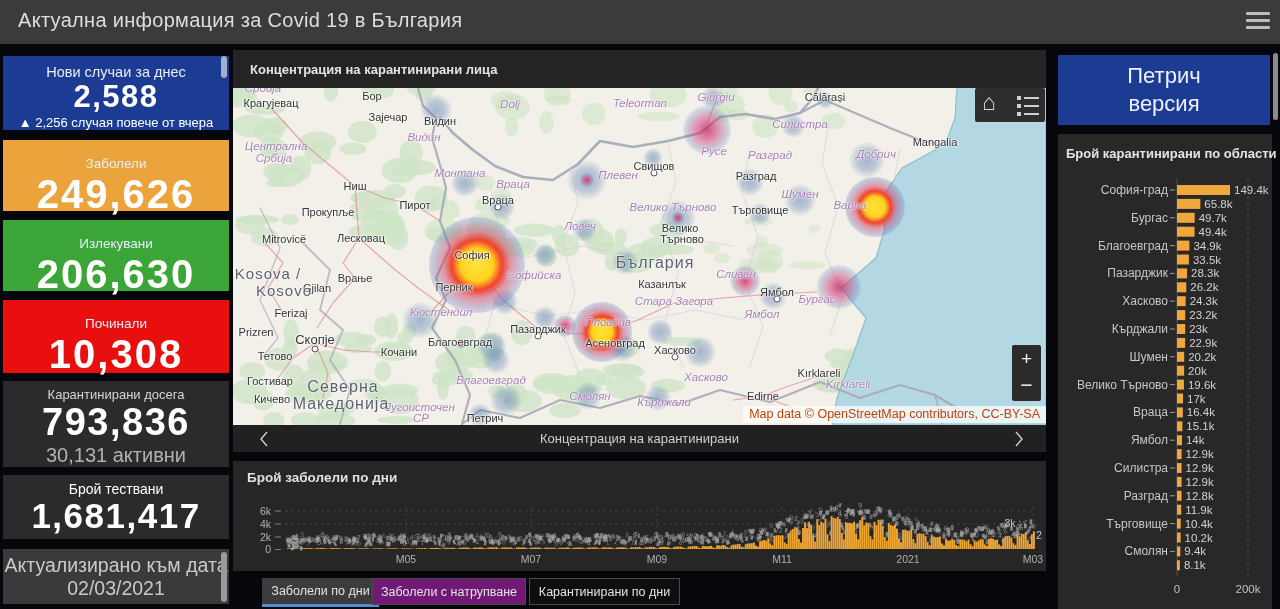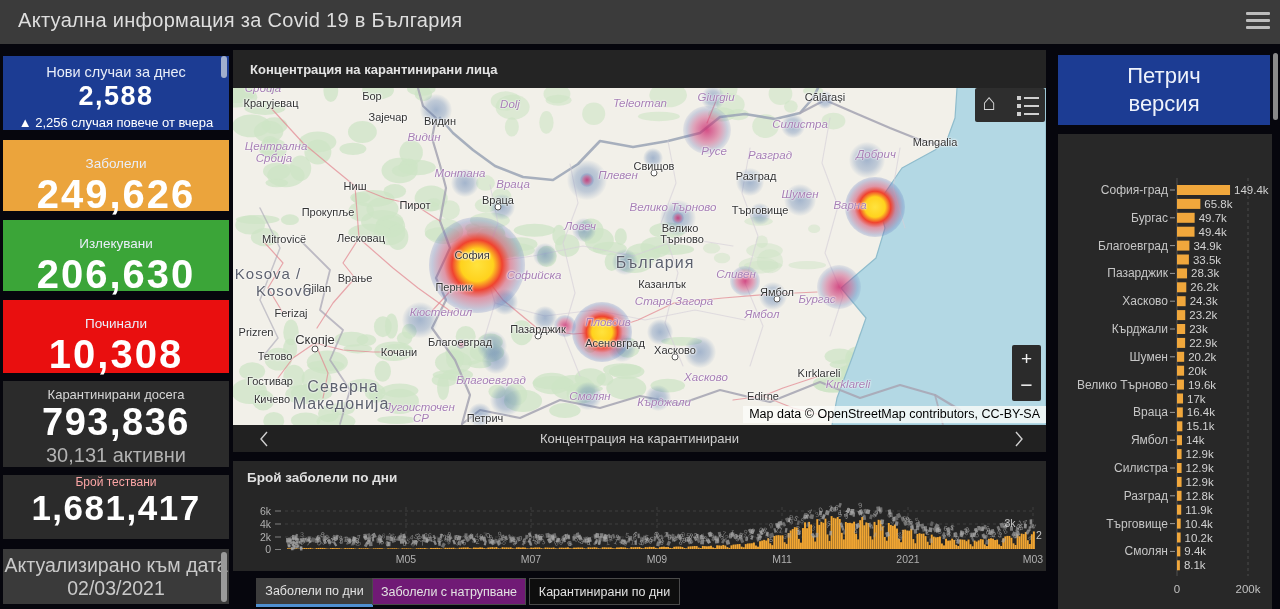--- a/index.html
+++ b/index.html
@@ -6,59 +6,59 @@
   body{width:1280px;height:609px;background:#06060d;font-family:"Liberation Sans",sans-serif;position:relative;overflow:hidden}
   #header{position:absolute;left:0;top:0;width:1280px;height:44px;background:#3b3b3b}
   #header .title{position:absolute;left:18px;top:9px;font-size:20px;color:#dedede;letter-spacing:.3px}
   #menu{position:absolute;right:10px;top:12px;width:24px;height:20px;cursor:pointer}
   #menu span{display:block;height:3px;background:#bdbdbd;margin:0 0 4px 0;border-radius:1px}
   .card{position:absolute;left:3px;width:226px;text-align:center;color:#fff}
   .card .lbl{font-size:14px;color:#e9eef9}
   .card .val{font-weight:bold;letter-spacing:1.5px}
   #card-new{top:56px;height:74px}
   #card-new .lbl{padding-top:8px;font-size:14.5px}
-  #card-new .val{font-size:27px;line-height:33px}
+  #card-new .val{font-size:31px;line-height:33px}
   #card-new .delta{font-size:13px;margin-top:2px}
   #card-inf{top:140px;height:71px}
   #card-rec{top:220px;height:71px}
   #card-dead{top:300px;height:73px}
   .bigcard .lbl{padding-top:16px;font-size:13.5px}
   .bigcard .val{font-size:40px;line-height:46px;letter-spacing:2px}
   #card-quar{top:381px;height:86px;background:#2b2b2b}
   #card-quar .lbl{padding-top:6px;font-size:13px;color:#d6d6d6}
   #card-quar .val{font-size:38px;line-height:41px;letter-spacing:1.5px}
   #card-quar .sub{font-size:20px;color:#b2b2b2;margin-top:1px}
   #card-test{top:475px;height:64px;background:#2b2b2b}
-  #card-test .lbl{font-size:12px;color:#fca5a5}
+  #card-test .lbl{padding-top:6px;font-size:14px;color:#ffffff}
   #card-test .val{font-size:35px;line-height:38px;letter-spacing:1.5px}
   #card-upd{top:549px;height:55px;background:#3a3a3a;color:#c9c9c9}
   #card-upd .l1{padding-top:5px;font-size:19.5px}
   #card-upd .l2{font-size:19.5px}
   .scrollthumb{position:absolute;border-radius:3px}
   #map-panel-header{position:absolute;left:233px;top:50px;width:813px;height:38px;background:#242424}
   #map-panel-header .t{position:absolute;left:17px;top:12px;font-size:13px;font-weight:600;color:#e3e3e3}
   #map{position:absolute;left:233px;top:88px;width:813px;height:337px;background:#f2f0e9;overflow:hidden}
   #map svg{position:absolute;left:0;top:0}
   .mlabel{position:absolute;transform:translate(-50%,-50%);white-space:nowrap}
   .mcity{font-size:11px;color:#333;text-shadow:0 0 2px #fff,0 0 2px #fff,0 0 3px #fff}
   .mregion{font-size:11.5px;font-style:italic;color:#a77fb5;text-shadow:0 0 2px #fff,0 0 2px #fff}
   .mcountry{color:#5d616e;letter-spacing:1px;text-shadow:0 0 2px #fff,0 0 2px #fff}
   .blob{position:absolute;transform:translate(-50%,-50%);border-radius:50%}
   #map-tools{position:absolute;left:742px;top:0px;width:70px;height:34px;background:#2e2e2e;border-radius:2px}
   #map-tools .home{position:absolute;left:7px;top:1px;font-size:23px;color:#d6d6d6}
   #zoomctl{position:absolute;left:779px;top:257px;width:29px;height:56px;background:#2b2b2b;border-radius:2px;color:#efefef;text-align:center}
   #zoomctl .zi{font-size:19px;line-height:28px;cursor:pointer}
   #zoomctl .zo{font-size:21px;line-height:24px;cursor:pointer}
-  #attribution{position:absolute;right:0;bottom:2px;background:rgba(252,252,250,.78);color:#000000;font-size:12.5px;padding:1px 6px 2px 6px}
+  #attribution{position:absolute;right:0;bottom:2px;background:rgba(252,252,250,.78);color:#c2410c;font-size:12.5px;padding:1px 6px 2px 6px}
   #carousel{position:absolute;left:233px;top:425px;width:813px;height:27px;background:#212121;color:#cfcfcf}
   #carousel .lab{position:absolute;width:100%;text-align:center;top:6px;font-size:13px}
   #chart-panel{position:absolute;left:233px;top:461px;width:813px;height:110px;background:#262626}
   #chart-panel .t{position:absolute;left:14px;top:9px;font-size:13.5px;font-weight:600;color:#e0e0e0}
   .tab{position:absolute;top:578px;height:26px;line-height:26px;text-align:center;font-size:12.5px;color:#e3e3e3;cursor:pointer}
-  #tab1{left:256px;width:117px;background:#3c3c3c;border-bottom:3px solid #4e8fd0}
+  #tab1{left:262px;width:117px;background:#3c3c3c;border-bottom:3px solid #4e8fd0}
   #tab2{left:372px;width:152px;background:#701a75;border:1px solid #4a4a4a;height:25px}
   #tab3{left:529px;width:149px;background:#0e0e0e;border:1px solid #4a4a4a;height:25px}
   #mobile-card{position:absolute;left:1058px;top:55px;width:212px;height:70px;text-align:center;color:#eef2fb}
   #mobile-card .l{font-size:22px;line-height:28px;padding-top:7px}
   #right-panel{position:absolute;left:1058px;top:134px;width:214px;height:475px;background:#282828}
   #right-panel .t{position:absolute;left:8px;top:12px;font-size:13px;font-weight:600;color:#e4e4e4;white-space:nowrap}
 </style>
 </head>
 <body>
 
@@ -1446,20 +1446,21 @@
 <div class="tab" id="tab1">Заболели по дни</div>
 <div class="tab" id="tab2">Заболели с натрупване</div>
 <div class="tab" id="tab3">Карантинирани по дни</div>
 
 <div id="mobile-card" style="background: rgb(28, 60, 147);">
   <div class="l">Петрич</div>
   <div class="l" style="padding-top:0">версия</div>
 </div>
 <div class="scrollthumb" style="left:1273px;top:53px;width:5px;height:67px;background:#8a8a8a"></div>
 <div id="right-panel">
+  <div class="t">Брой карантинирани по области</div>
   <svg id="region-svg" width="214" height="475">
       <line x1="190" y1="44" x2="190" y2="442" stroke="#4a4a4a" stroke-width="1" stroke-dasharray="3,3"></line>
       <line x1="119" y1="44" x2="119" y2="442" stroke="#4f4f4f" stroke-width="1"></line>
       <rect x="119" y="51" width="53.037" height="10" fill="#f0a73c"></rect>
       <text x="176.037" y="60" font-size="11.5" fill="#d2d2d2" text-anchor="start" font-family="Liberation Sans, sans-serif">149.4k</text>
       <text x="110" y="60" font-size="12" fill="#c6c6c6" text-anchor="end" font-family="Liberation Sans, sans-serif">София-град</text>
       <line x1="112" y1="56" x2="117" y2="56" stroke="#9a9a9a" stroke-width="1"></line>
       <rect x="119" y="64.9" width="23.358999999999998" height="10" fill="#f0a73c"></rect>
       <text x="146.359" y="73.9" font-size="11.5" fill="#d2d2d2" text-anchor="start" font-family="Liberation Sans, sans-serif">65.8k</text>
       <rect x="119" y="78.8" width="17.643500000000003" height="10" fill="#f0a73c"></rect>

